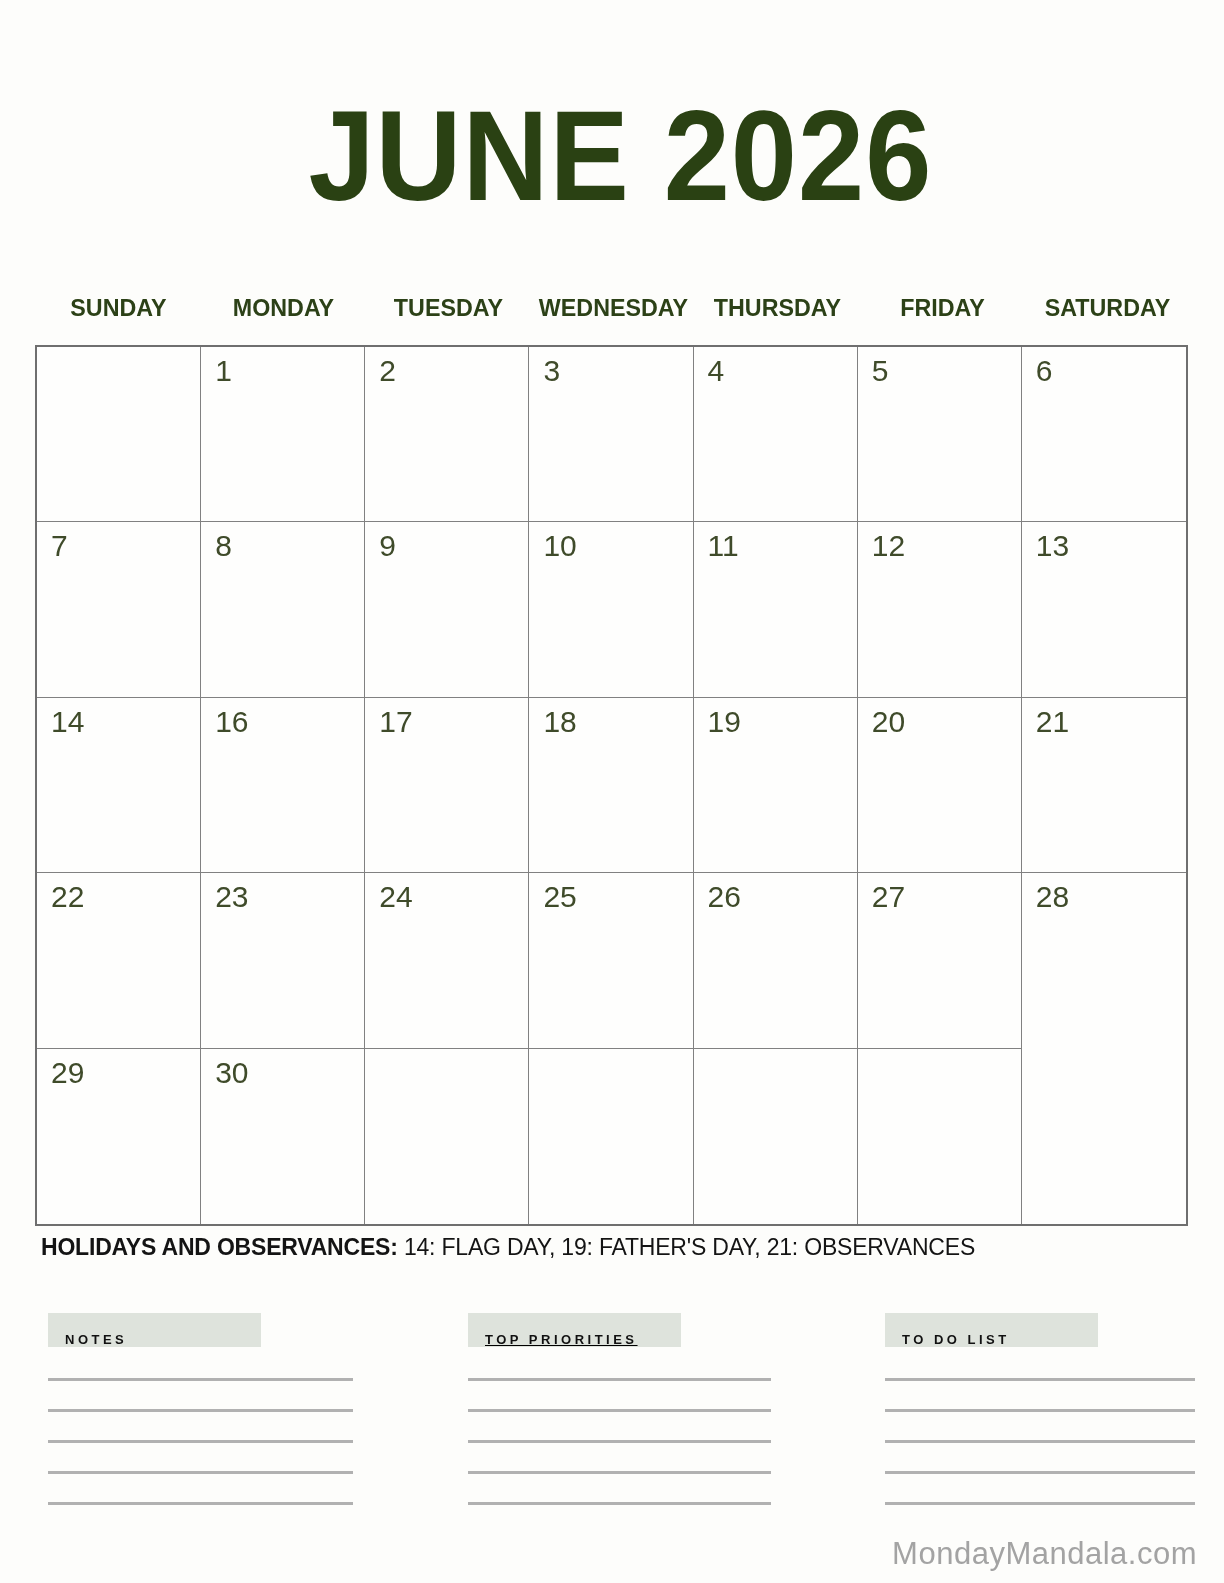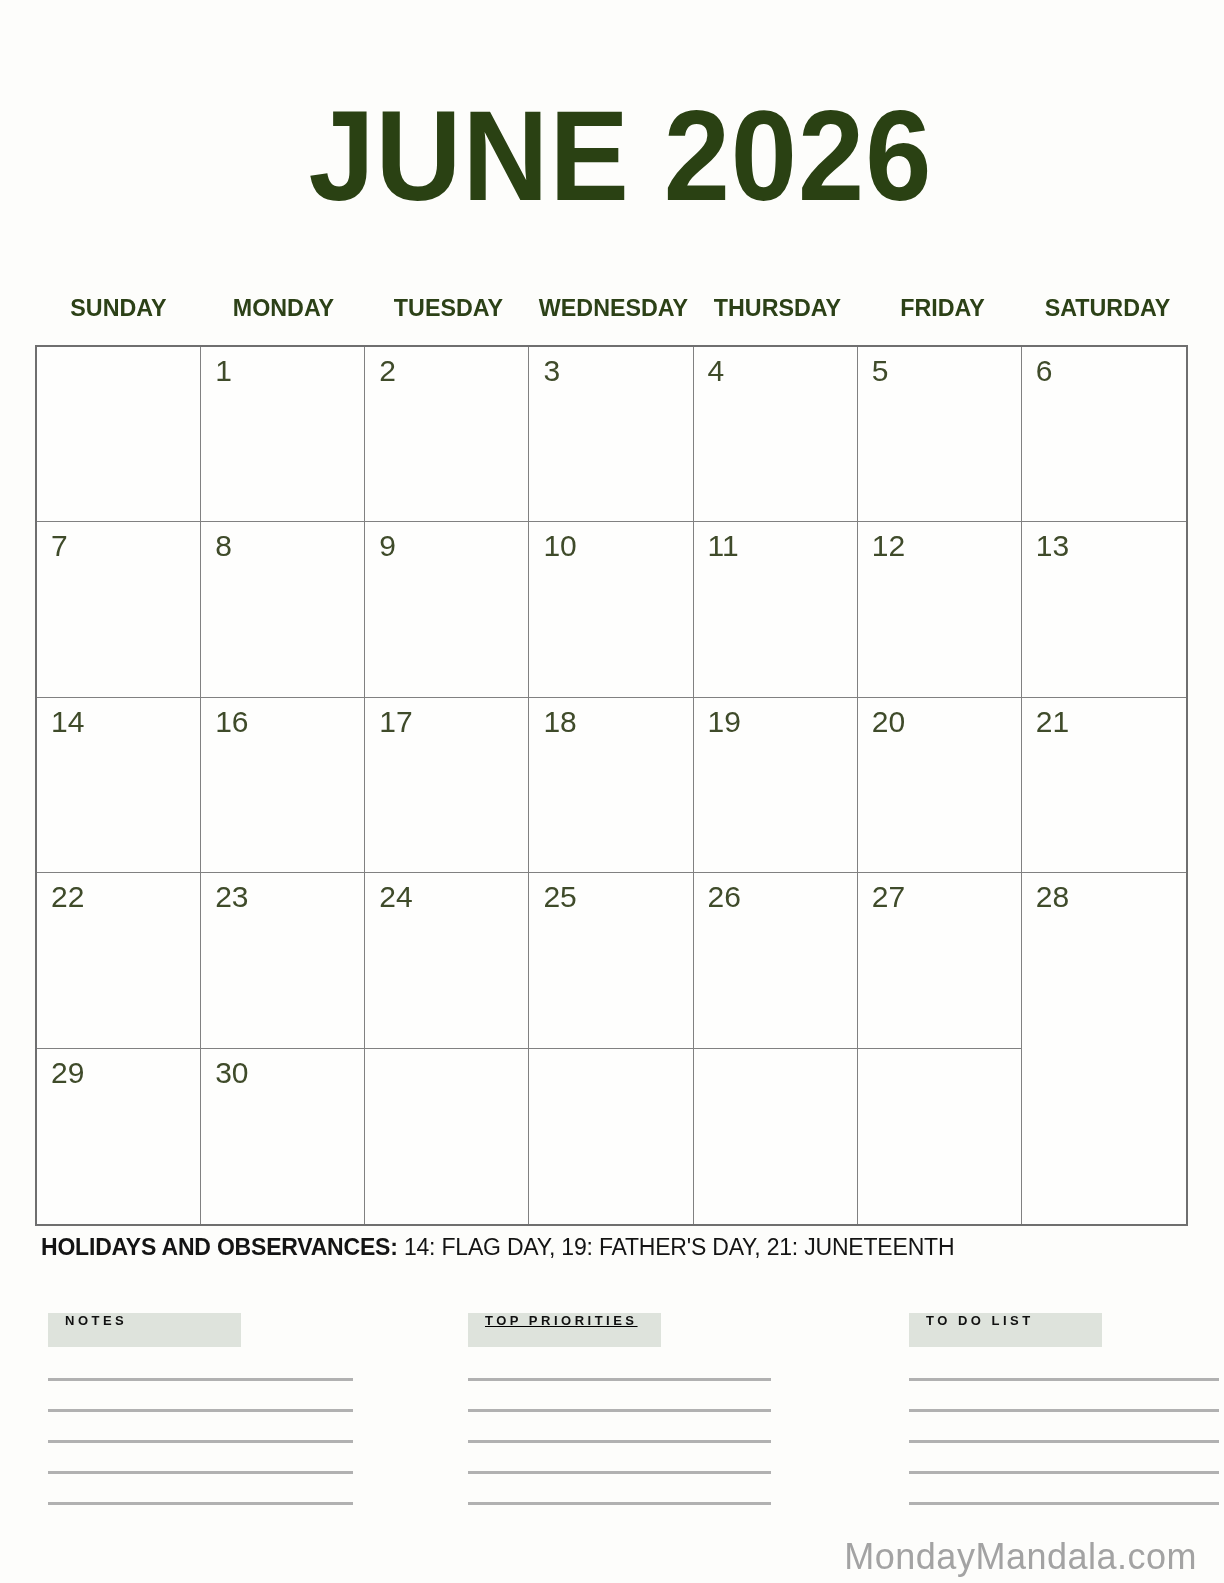--- a/index.html
+++ b/index.html
@@ -50,34 +50,34 @@
   }
   .holidays-label{font-weight:700;}
   .holiday-name{
     text-underline-offset:4px;
     text-decoration-thickness:1.5px;
   }
   .sections{position:absolute;left:0;top:0;width:1224px;height:1583px;pointer-events:none;}
   .section{position:absolute;top:1313px;}
   .section-notes{left:48px;width:305px;}
   .section-priorities{left:468px;width:303px;text-decoration:underline;}
-  .section-todo{left:885px;width:310px;margin-left:24px;}
+  .section-todo{left:885px;width:310px;}
   .section-header{
-    width:193px;height:34px;background:#dee3dc;
-    display:flex;align-items:flex-start;box-sizing:border-box;padding-left:17px;
+    width:213px;height:34px;background:#dee3dc;
+    display:flex;align-items:flex-end;box-sizing:border-box;padding-left:17px;
   }
   .section-label{
     font-size:13px;font-weight:700;color:#111;letter-spacing:3.5px;
   }
   .note-line{
     position:absolute;left:0;height:3px;background:#b1b1b1;width:100%;
   }
   .footer-brand{
     position:absolute;top:1536px;right:27px;
-    font-size:36px;color:#a3a3a3;letter-spacing:0.5px;
+    font-size:31px;color:#a3a3a3;letter-spacing:0.5px;
   }
 </style>
 </head>
 <body>
 
 <h1 class="page-title">
   <span class="title-inner">JUNE 2026</span>
 </h1>
 
 <div class="weekday-row" id="weekday-row">
@@ -122,21 +122,21 @@
     <div class="calendar-cell"><span class="date-number">29</span></div>
     <div class="calendar-cell"><span class="date-number">30</span></div>
     <div class="calendar-cell"></div>
     <div class="calendar-cell"></div>
     <div class="calendar-cell"></div>
     <div class="calendar-cell"></div>
   </div>
 
 <p class="holidays-line">
   <span class="holidays-label">HOLIDAYS AND OBSERVANCES:</span>
-  <span id="holiday-items"><span><span> 14: </span><span class="holiday-name">FLAG DAY</span></span>,<span><span> 19: </span><span class="holiday-name">FATHER'S DAY</span></span>,<span><span> 21: </span><span class="holiday-name">JUNETEENTH</span></span></span>
+  <span id="holiday-items"><span><span> 14: </span><span class="holiday-name">FLAG DAY</span></span>,<span><span> 19: </span><span class="holiday-name">FATHER'S DAY</span></span>,<span><span> 21: </span><span class="holiday-name">OBSERVANCES</span></span></span>
 </p>
 
 <div class="sections" id="sections-root">
     <div class="section section-notes">
       <div class="section-header">
         <span class="section-label">NOTES</span>
       </div>
       <div class="note-line" style="top: 65px;"></div>
       <div class="note-line" style="top: 96px;"></div>
       <div class="note-line" style="top: 127px;"></div>

